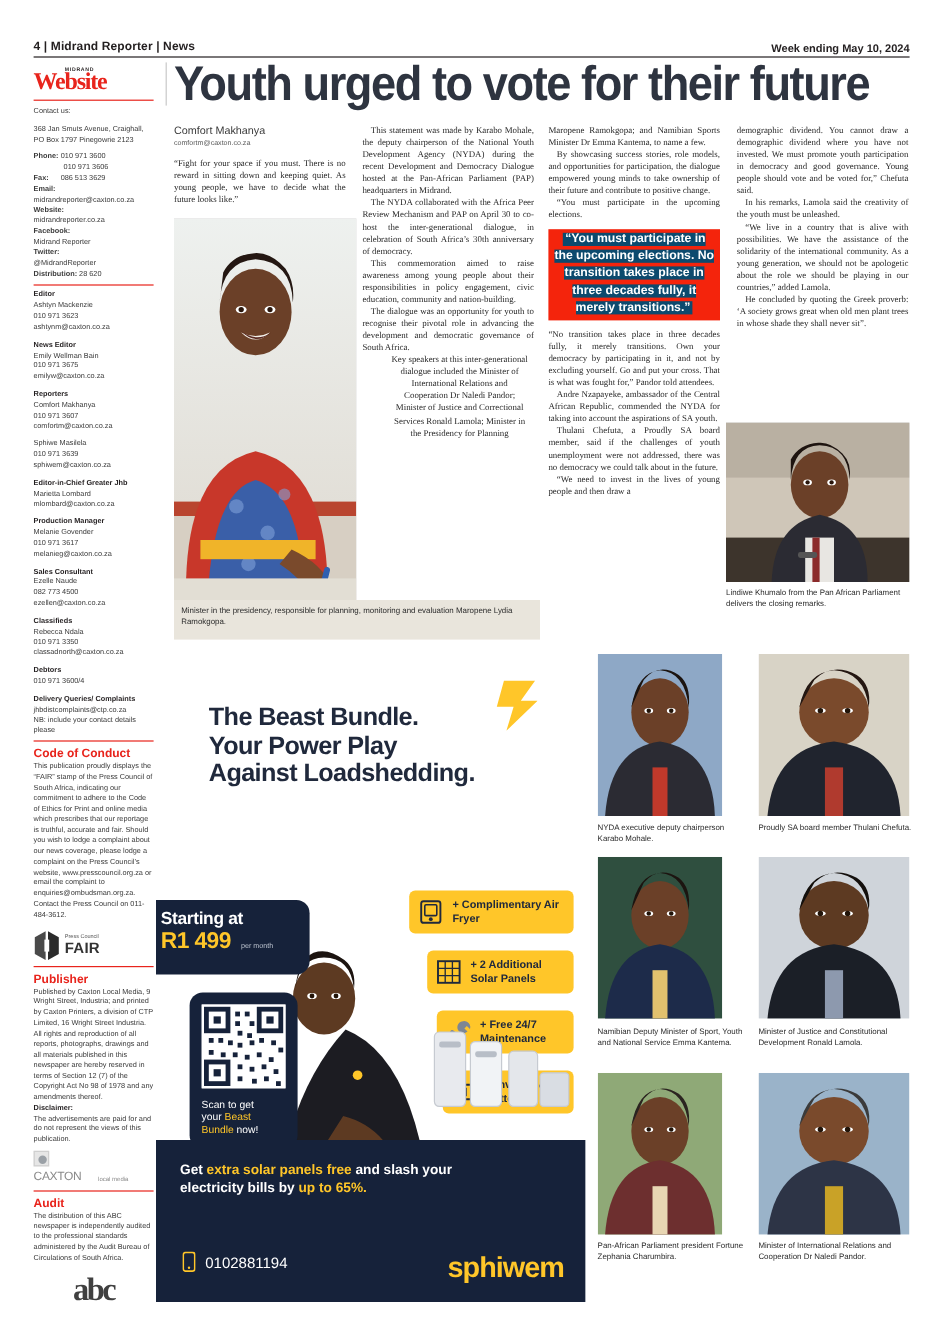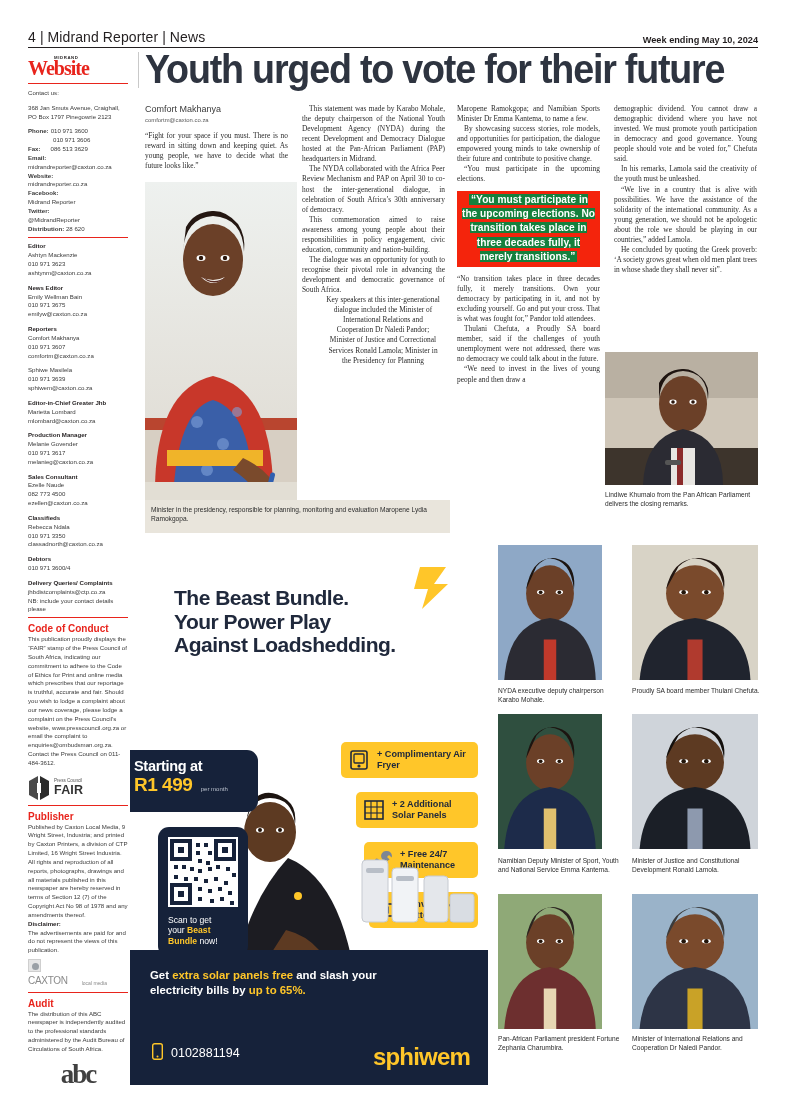--- a/index.html
+++ b/index.html
@@ -12,21 +12,21 @@
     overflow: hidden;
   }
   .page { position: absolute; inset: 0; }
 
   
   .topbar {
     position: absolute; left: 28px; top: 28px; width: 730px; height: 20px;
     display: flex; align-items: flex-end; justify-content: space-between;
     border-bottom: 1.4px solid #231f20; padding-bottom: 2px;
   }
-  .topbar .folio { font-size: 14px; font-weight: normal; letter-spacing: .1px; }
+  .topbar .folio { font-size: 10px; font-weight: bold; letter-spacing: .1px; }
   .topbar .weekend { font-size: 9.2px; font-weight: bold; }
 
   
   .rail {
     position: absolute; left: 28px; top: 52px; width: 100px;
     font-size: 6.1px; line-height: 1.45; color: #3a3a3a;
   }
   .rail .logo {
     font-family: "Liberation Serif", serif;
     font-weight: bold; color: #e8241c; font-size: 20px;
@@ -110,21 +110,21 @@
     color: #5a5a5a; margin-bottom: 7px; }
 
   .pullquote {
     background: #f4240c; color: #ffffff; font-weight: bold;
     font-family: "Liberation Sans", sans-serif;
     font-size: 10.2px; line-height: 1.42; text-align: center;
     padding: 2px 3px; margin: 6px 0 7px; text-indent: 0;
     box-decoration-break: clone; -webkit-box-decoration-break: clone;
   }
   .pullquote span {
-    background: #15803d; padding: 0 2px;
+    background: #0c4a6e; padding: 0 2px;
   }
 
   
   .photo { position: absolute; overflow: hidden; background: #ddd; }
   .caption {
     position: absolute; font-family: "Liberation Sans", sans-serif;
     font-size: 6.6px; line-height: 1.38; color: #2b2b2b;
   }
 
   
@@ -162,21 +162,21 @@
   .price-card .l1 { font-size: 14.5px; font-weight: bold; letter-spacing: -.3px; }
   .price-card .l2 { font-size: 19px; font-weight: bold; color: #ffc629; letter-spacing: -.5px;
     display: inline-block; }
   .price-card .l3 { font-size: 6px; color: #b9c0cc; display: inline-block; margin-left: 4px; }
   .qr-card {
     position: absolute; left: 28px; top: 282px; width: 90px; height: 130px;
     background: #16223a; border-radius: 11px; padding: 10px;
   }
   .qr { width: 70px; height: 70px; background: #fff; position: relative; }
   .qr-text { color: #fff; font-size: 8.6px; line-height: 1.22; margin-top: 8px; }
-  .qr-text .hl { color: #ffc629; font-weight: bold; }
+  .qr-text .hl { color: #ffc629; font-weight: normal; }
   .feature {
     position: absolute; background: #ffc629; border-radius: 5px;
     display: flex; align-items: center; gap: 7px; padding: 6px 9px 6px 7px;
     font-family: "Liberation Sans", sans-serif; font-weight: bold;
     font-size: 9.1px; line-height: 1.2; color: #20293c;
   }
   .feature .ficon { width: 22px; height: 24px; flex: 0 0 22px; }
   #f1 { left: 211px; top: 197px; width: 137px; }
   #f2 { left: 226px; top: 247px; width: 122px; }
   #f3 { left: 234px; top: 297px; width: 114px; }
@@ -370,20 +370,21 @@
       <div id="col3-top">
           <p class="noindent">Maropene Ramokgopa; and Namibian Sports Minister Dr Emma Kantema, to name a few.</p>
           <p>By showcasing success stories, role models, and opportunities for participation, the dialogue empowered young minds to take ownership of their future and contribute to positive change.</p>
           <p>“You must participate in the upcoming elections.</p>
         </div>
       <div class="pullquote">
         <span>“You must participate in the upcoming elections. No transition takes place in three decades fully, it merely transitions.”</span>
       </div>
       <div id="col3-bottom">
           <p class="noindent">“No transition takes place in three decades fully, it merely transitions. Own your democracy by participating in it, and not by excluding yourself. Go and put your cross. That is what was fought for,” Pandor told attendees.</p>
+          <p>Andre Nzapayeke, ambassador of the Central African Republic, commended the NYDA for taking into account the aspirations of SA youth.</p>
           <p>Thulani Chefuta, a Proudly SA board member, said if the challenges of youth unemployment were not addressed, there was no democracy we could talk about in the future.</p>
           <p>“We need to invest in the lives of young people and then draw a</p>
         </div>
     </div>
 
     <div class="col" id="c4">
       <div id="col4-text">
           <p class="noindent">demographic dividend. You cannot draw a demographic dividend where you have not invested. We must promote youth participation in democracy and good governance. Young people should vote and be voted for,” Chefuta said.</p>
           <p>In his remarks, Lamola said the creativity of the youth must be unleashed.</p>
           <p>“We live in a country that is alive with possibilities. We have the assistance of the solidarity of the international community. As a young generation, we should not be apologetic about the role we should be playing in our countries,” added Lamola.</p>

